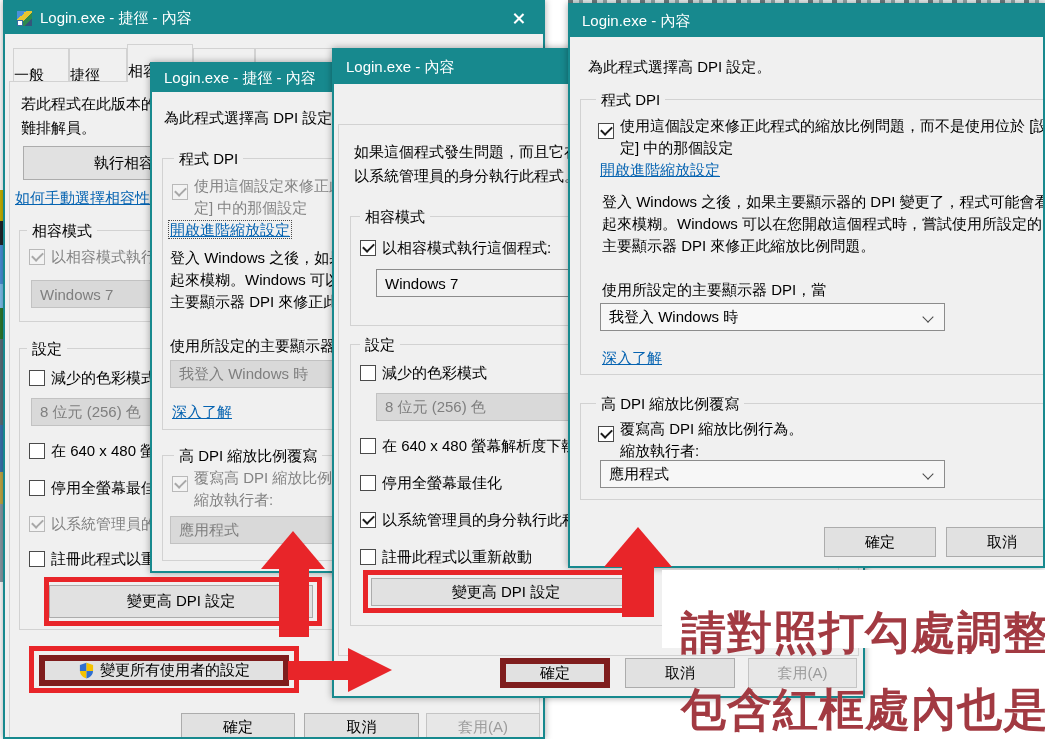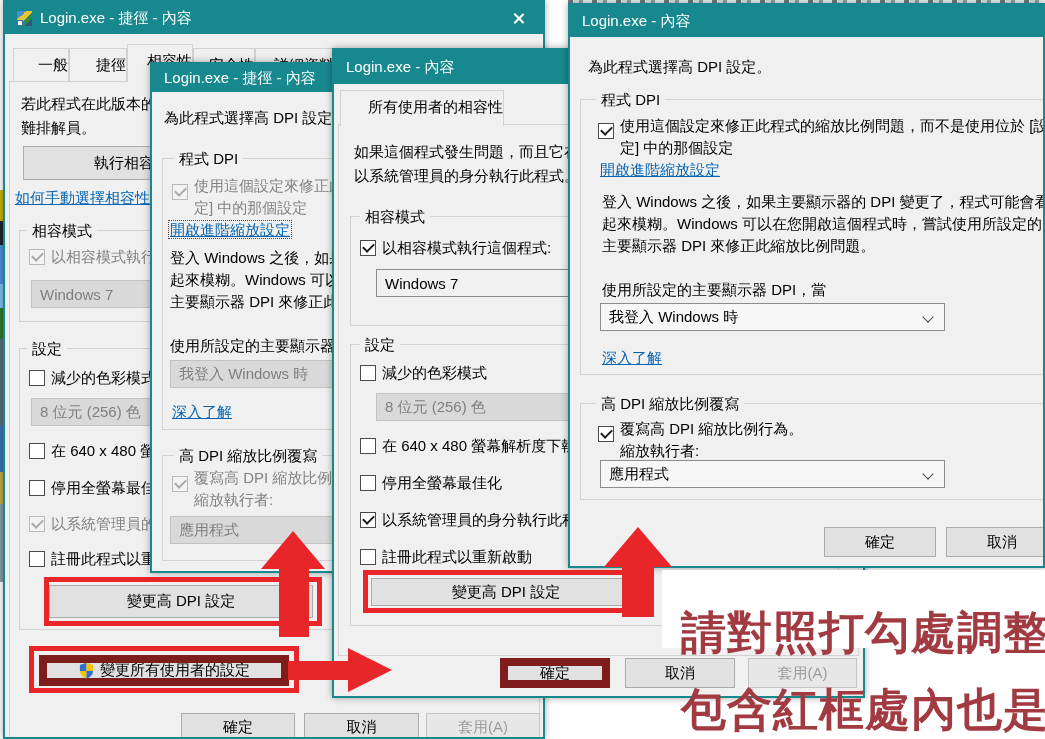--- a/index.html
+++ b/index.html
@@ -16,30 +16,30 @@
            background:linear-gradient(135deg,#4a90d9 0 30%,#e8c531 30% 55%,#2d8a4f 55% 75%,#35567a 75%);}
   .appicon::after{content:"";position:absolute;left:0;bottom:0;width:6px;height:6px;background:#fff;border:1px solid #3a6ea5;box-sizing:border-box;}
   .txt{position:absolute;font-size:15px;line-height:19px;white-space:nowrap;}
   .gray{color:#838383;}
   .link{color:#0563b1;text-decoration:underline;}
   .dotted{border:1px dotted #4a4a4a;padding:0 1px;}
   .grp{position:absolute;border:1px solid #d2d2d2;box-sizing:border-box;}
   .glabel{position:absolute;background:#f0f0f0;padding:0 5px;font-size:15px;line-height:17px;white-space:nowrap;}
   .btn{position:absolute;background:#e1e1e1;border:1px solid #acacac;font-size:15px;display:flex;align-items:center;justify-content:center;box-sizing:border-box;white-space:nowrap;}
   .btn.dis{color:#9c9c9c;border-color:#c4c4c4;background:#e7e7e7;}
-  .btn.focus{border:8px solid #7f1d1d;font-family:Liberation Serif, serif;}
+  .btn.focus{border:6px solid #7f1d1d;font-family:Liberation Serif, serif;}
   .dd{position:absolute;border:1px solid #8c8c8c;background:#f7f7f7;font-size:15px;display:flex;align-items:center;padding-left:8px;box-sizing:border-box;white-space:nowrap;overflow:hidden;}
   .dd.dis{background:#d9d9d9;border-color:#c2c2c2;color:#7f7f7f;}
   .chev{position:absolute;right:12px;top:9px;width:7px;height:7px;border-right:1.5px solid #4a4a4a;border-bottom:1.5px solid #4a4a4a;transform:rotate(45deg);}
   .dd.dis .chev{border-color:#9a9a9a;}
   .cb{position:absolute;width:14px;height:14px;border:1px solid #4a4a4a;background:#fff;box-sizing:content-box;}
   .cb.dis{border-color:#b9b9b9;background:#f3f3f3;}
   .cb .mk{display:block;width:9px;height:5px;border-left:2px solid #1c1c1c;border-bottom:2px solid #1c1c1c;transform:rotate(-45deg);margin:2px 0 0 2px;}
   .cb.dis .mk{border-color:#a8a8a8;}
-  .tab{position:absolute;background:#f0f0f0;border:1px solid #d2d2d2;border-bottom:none;font-size:15px;display:flex;justify-content:flex-end;padding-top:7px;box-sizing:border-box;}
+  .tab{position:absolute;background:#f0f0f0;border:1px solid #d2d2d2;border-bottom:none;font-size:15px;display:flex;justify-content:flex-start;padding-top:17px;box-sizing:border-box;}
   .redbox{position:absolute;border:5px solid #e82529;box-sizing:border-box;z-index:22;}
   .shaft{position:absolute;background:#e82529;z-index:21;}
   .tri-up{position:absolute;width:0;height:0;z-index:21;}
   .tri-right{position:absolute;width:0;height:0;z-index:21;}
   .note{position:absolute;font-size:45px;font-weight:bold;color:#a23a42;white-space:nowrap;letter-spacing:1px;z-index:30;}
   .whitepatch{position:absolute;background:#fff;z-index:10;}
   .sliver{position:absolute;left:0;top:190px;width:4px;height:392px;
           background:linear-gradient(#c8b400 0 8%,#20262b 8% 14%,#4a90d9 14% 24%,#7ec0ee 24% 30%,#2d7a2d 30% 38%,#5a6f7a 38% 60%,#3a75b0 60% 72%,#c2a843 72% 80%,#8a9aa5 80%);}
   .topstrip{position:absolute;left:568px;top:0;width:477px;height:4px;
           background:repeating-linear-gradient(90deg,#6b7d80 0 5px,#d7e2e3 5px 11px,#90a4a6 11px 15px,#e9f0f0 15px 24px);}
@@ -187,23 +187,20 @@
     <div class="dd dis" style="left:18px;top:452px;width:376px;height:28px;">
         <span>應用程式</span>
         <span class="chev"></span>
       </div>
   </div>
 
   <div class="dlg" style="left:332px;top:48px;width:533px;height:650px;z-index:3;">
     <div class="tbar" style="height:34px;">
       <span class="ttl">Login.exe - 內容</span>
     </div>
-    <div class="tab" style="left:6px;top:40px;width:164px;height:36px;z-index:2;">
-        <span>所有使用者的相容性</span>
-      </div>
     <div class="grp" style="left:4px;top:74px;width:521px;height:532px;"></div>
 
     <div class="txt" style="left:20px;top:92px;">如果這個程式發生問題，而且它在舊版的 Windows 上運作正常，請</div>
     <div class="txt" style="left:20px;top:116px;">以系統管理員的身分執行此程式。</div>
 
     <div class="grp" style="left:16px;top:166px;width:489px;height:110px;"></div>
     <div class="glabel" style="left:26px;top:158px;">相容模式</div>
     <span class="cb" style="left:26px;top:190px;">
         <span class="mk"></span>
       </span>

